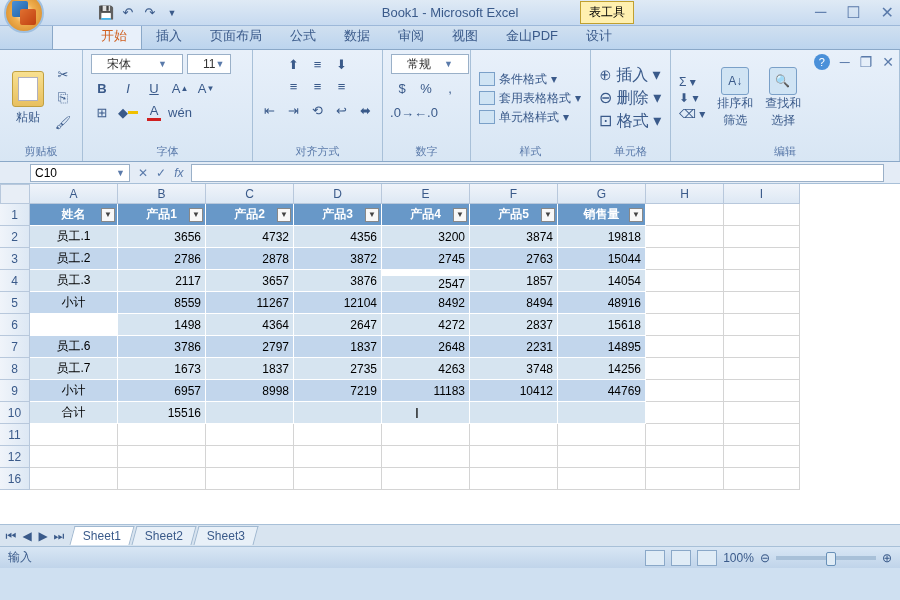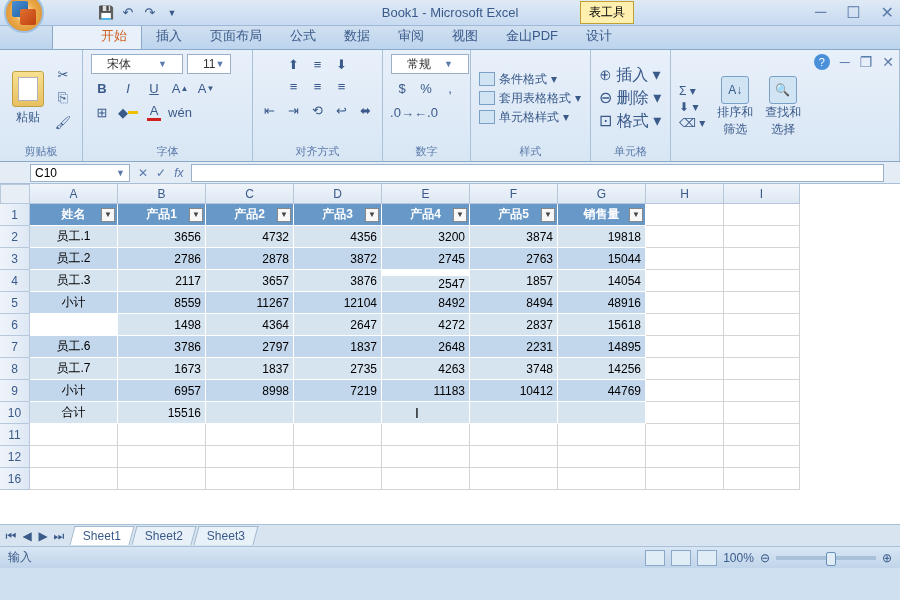--- a/index.html
+++ b/index.html
@@ -261,20 +261,21 @@
         <div class="big-ico" style="display:flex;align-items:center;justify-content:center">A↓</div>
         <span style="white-space:pre;text-align:center">排序和
 筛选</span>
       </div>
       <div class="big-btn">
         <div class="big-ico" style="display:flex;align-items:center;justify-content:center">🔍</div>
         <span style="white-space:pre;text-align:center">查找和
 选择</span>
       </div>
     </div>
+    <div class="group-label">编辑</div>
   </div>
 </div>
 
 <div class="fbar">
   <div class="namebox">
       <span>C10</span>
       <span style="margin-left:auto;font-size:9px;color:#5a7aaa">▼</span>
     </div>
   <div class="fx-btns">
     <span>✕</span>

